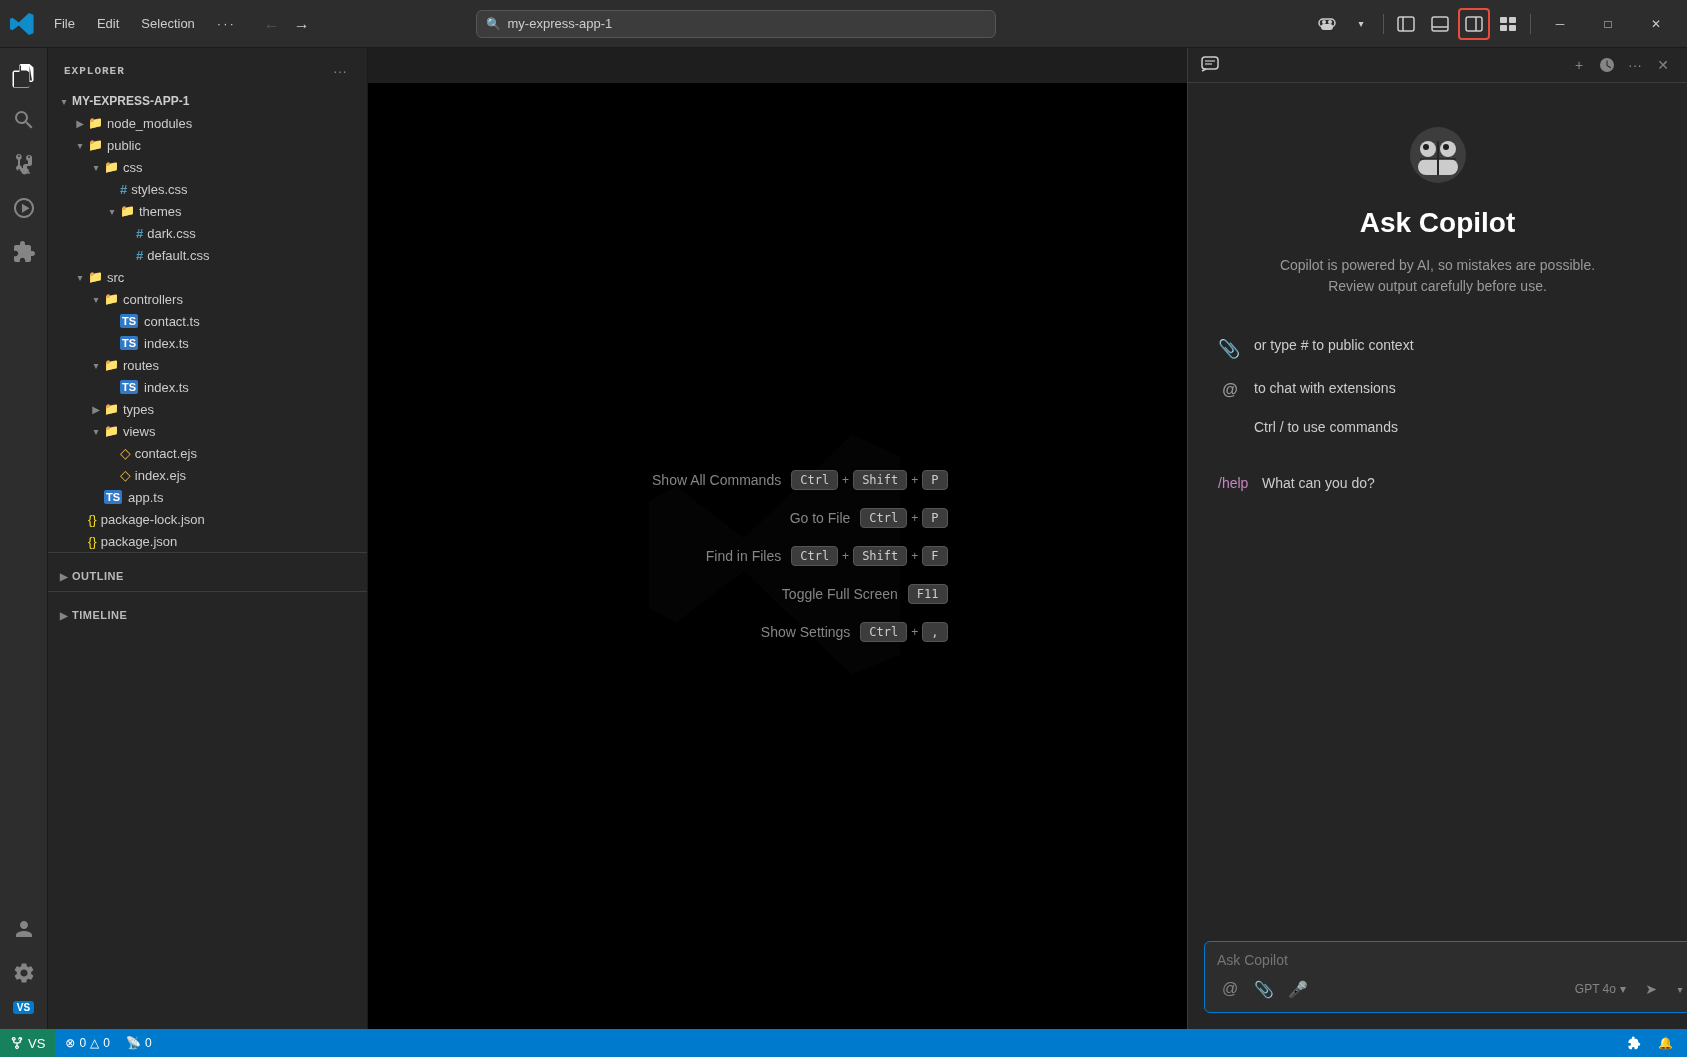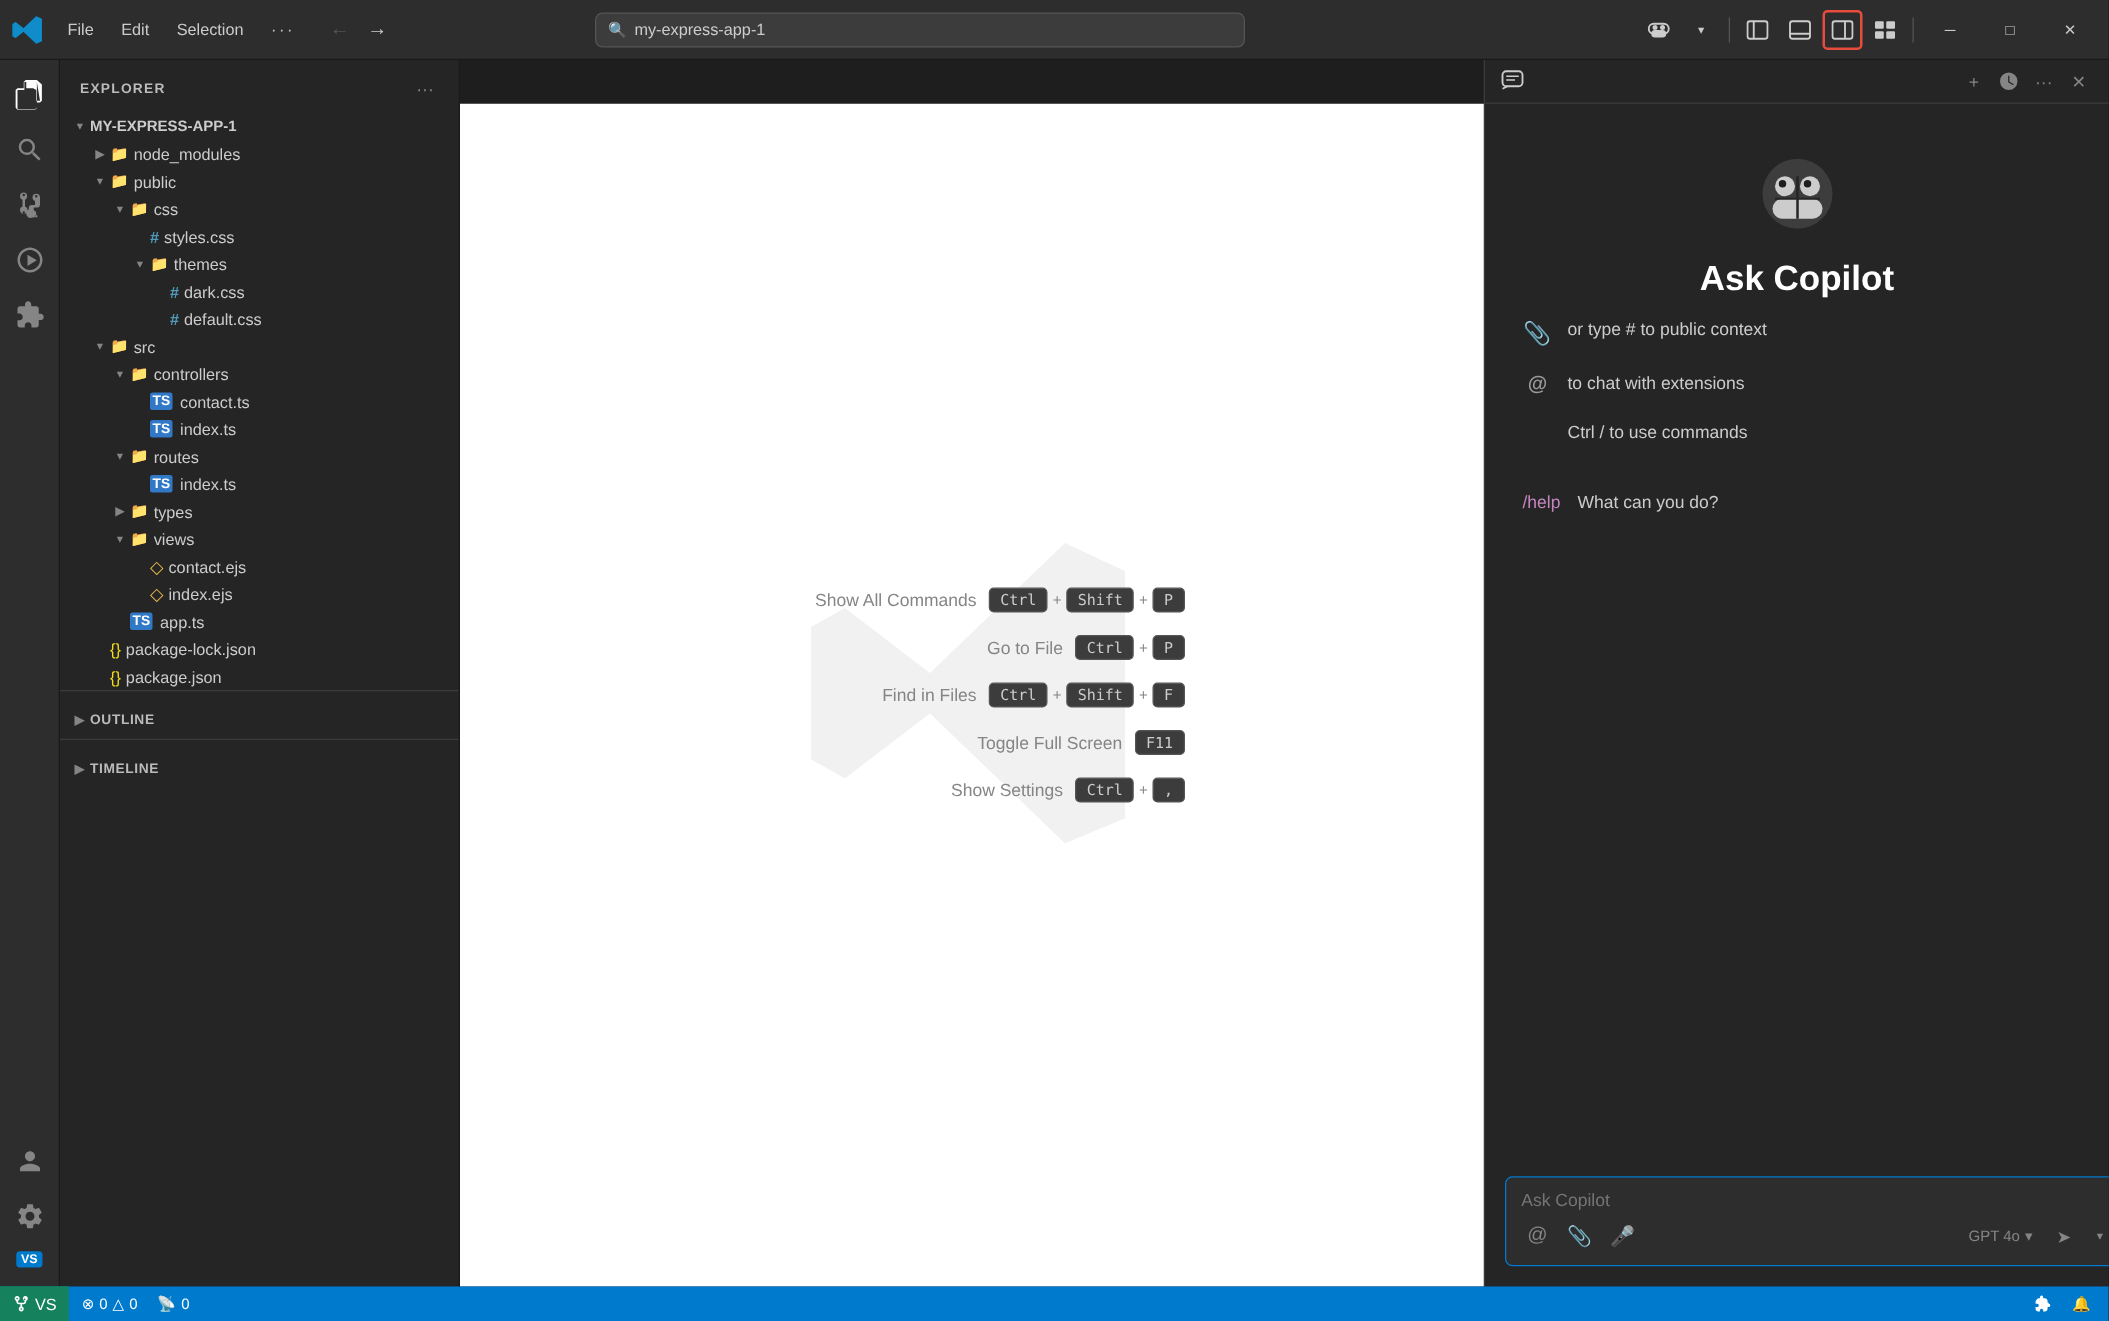--- a/index.html
+++ b/index.html
@@ -161,20 +161,21 @@
       display: flex;
       align-items: center;
       justify-content: space-between;
     }
     .sidebar-title {
       font-size: 11px;
       font-weight: 700;
       letter-spacing: 1px;
       color: #bbbbbb;
       text-transform: uppercase;
+      font-family: Liberation Mono, monospace;
     }
     .sidebar-header-actions {
       display: flex;
       gap: 4px;
     }
     .sidebar-header-btn {
       width: 22px;
       height: 22px;
       display: flex;
       align-items: center;
@@ -237,21 +238,21 @@
 
     
     .sidebar-section {
       border-top: 1px solid #3c3c3c;
       padding: 4px 0;
     }
 
     
     .editor-area {
       flex: 1;
-      background: #ffffff;
+      background: #000000;
       display: flex;
       align-items: center;
       justify-content: center;
       position: relative;
       overflow: hidden;
       margin-top: 35px;
     }
 
     .vscode-watermark {
       position: absolute;
@@ -907,20 +908,24 @@
           <rect x="12" y="36" width="40" height="16" rx="8" fill="#cccccc"></rect>
 
           <line x1="32" y1="18" x2="32" y2="52" stroke="#252526" stroke-width="2"></line>
 
           <line x1="14" y1="36" x2="50" y2="36" stroke="#252526" stroke-width="1.5"></line>
         </svg>
       </div>
 
       <div class="copilot-title">Ask Copilot</div>
 
+      <div class="copilot-subtitle">
+        <span>Copilot is powered by AI, so mistakes are possible.</span><br>
+        <span>Review output carefully before use.</span>
+      </div>
 
       <div class="copilot-tips">
         <div class="copilot-tip">
           <span class="tip-icon">📎</span>
           <span>or type # to public context</span>
         </div>
         <div class="copilot-tip">
           <span class="tip-icon" style="font-size:16px;font-weight:700;">@</span>
           <span>to chat with extensions</span>
         </div>

